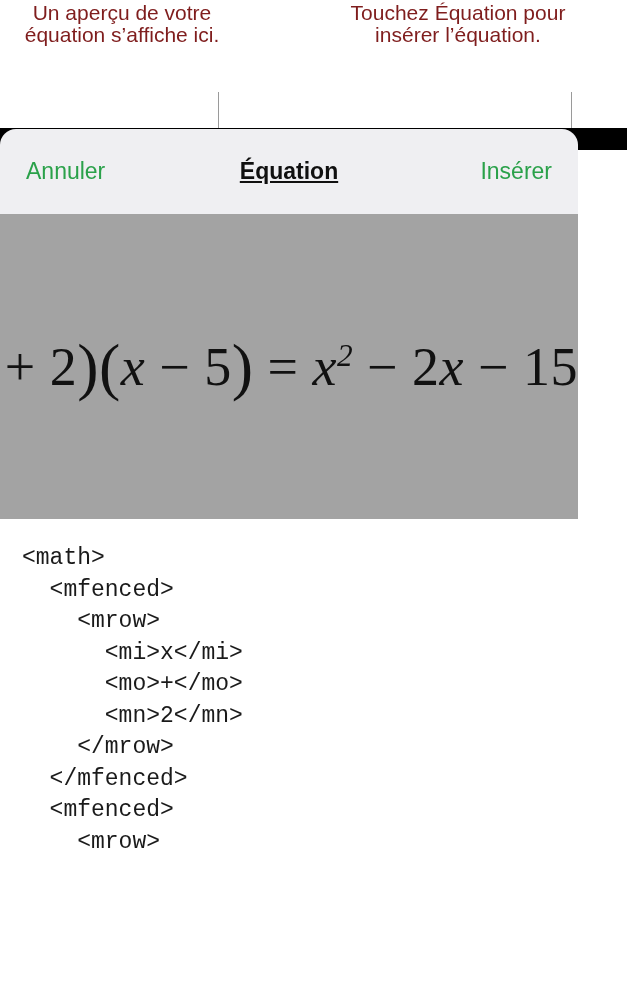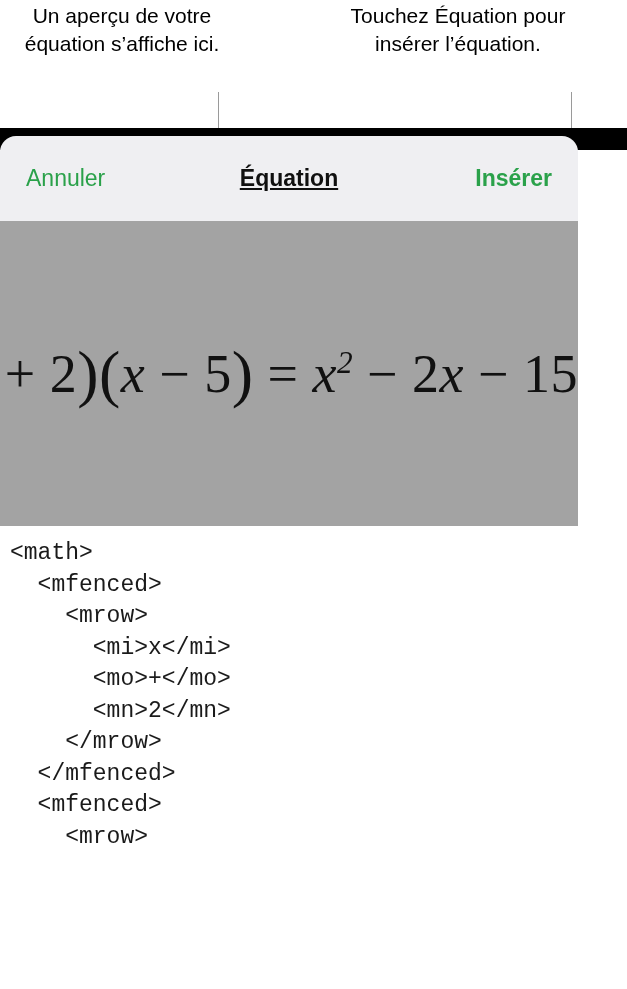--- a/index.html
+++ b/index.html
@@ -12,23 +12,23 @@
     background: #ffffff;
     font-family: "Liberation Sans", sans-serif;
     overflow: hidden;
     position: relative;
   }
 
   
   .callout {
     position: absolute;
     text-align: center;
-    color: #000000;
+    color: #7f1d1d;
     font-size: 21px;
-    line-height: 28px;
+    line-height: 22px;
     font-family: "Liberation Sans", sans-serif;
   }
   #callout-preview {
     left: 8px;
     top: 2px;
     width: 228px;
   }
   #callout-insert {
     left: 340px;
     top: 2px;
@@ -67,21 +67,21 @@
     position: absolute;
     left: 0;
     top: 128px;
     width: 627px;
     height: 22px;
     background: #000000;
   }
   .sheet {
     position: absolute;
     left: 0;
-    top: 136px;
+    top: 129px;
     width: 578px;
     height: 844px;
     background: #efeff2;
     border-top-left-radius: 16px;
     border-top-right-radius: 16px;
     overflow: hidden;
   }
 
   
   .toolbar {
@@ -97,21 +97,21 @@
     font-size: 23px;
     color: #2aa14a;
     background: none;
     border: none;
     padding: 0;
     cursor: pointer;
     font-family: "Liberation Sans", sans-serif;
     white-space: nowrap;
   }
   .toolbar-btn.bold {
-    font-weight: bold;
+    font-weight: normal;
   }
   .toolbar-title {
     font-size: 23px;
     font-weight: bold;
     color: #101010;
     position: absolute;
     left: 0;
     right: 0;
     text-align: center;
     pointer-events: none;
@@ -158,21 +158,21 @@
     height: 454px;
     padding: 12px 0 0 10px;
     box-sizing: border-box;
   }
   .code {
     font-family: "Liberation Mono", monospace;
     font-size: 23px;
     line-height: 31.5px;
     color: #1a1a1a;
     white-space: pre;
-    margin: 0;
+    margin: 12px;
     cursor: text;
   }
 </style>
 </head>
 <body>
 
 <div class="callout" id="callout-preview">Un aperçu de votre équation s’affiche ici.</div>
 <div class="callout" id="callout-insert">Touchez Équation pour insérer l’équation.</div>
 <div class="callout" id="callout-source">Saisissez votre équation LaTeX ou MathML.</div>
 

